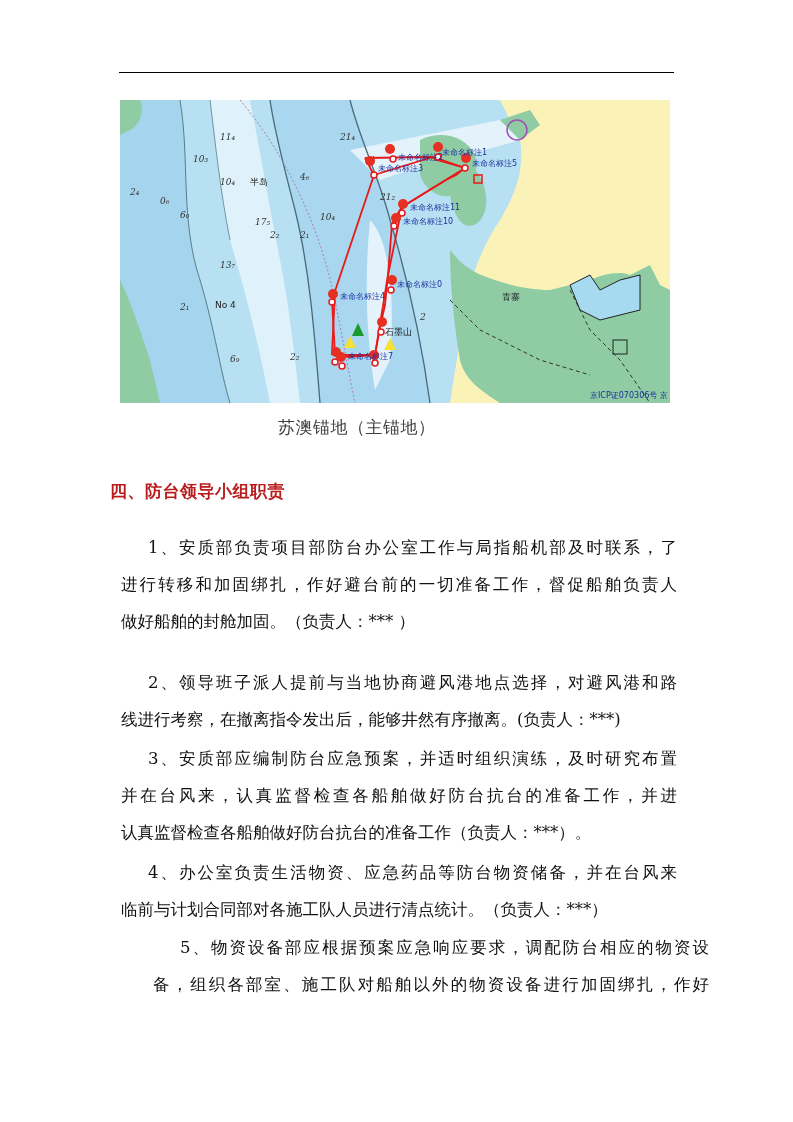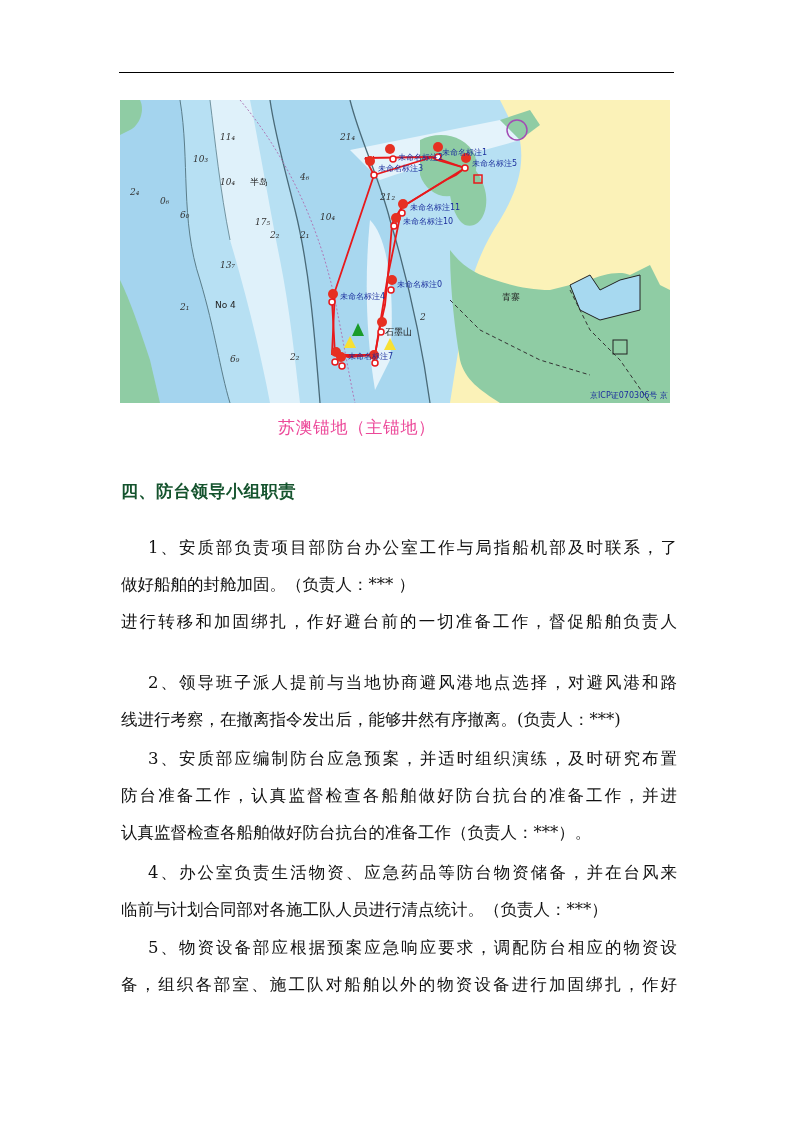--- a/index.html
+++ b/index.html
@@ -4,23 +4,23 @@
 <style>
   html, body { margin: 0; padding: 0; background: #ffffff; }
   body { width: 793px; height: 1122px; position: relative; overflow: hidden;
          font-family: "DejaVu Serif", "Liberation Serif", serif; color: #111; }
   .header-rule { position: absolute; left: 119px; top: 72px; width: 555px; height: 0;
                  border-top: 1.5px solid #000; }
   .map { position: absolute; left: 120px; top: 100px; width: 550px; height: 303px;
          overflow: hidden; background: #bfe3f4; }
   .map svg { display: block; }
   .caption { position: absolute; left: 278px; top: 416px; font-size: 17px;
-             font-family: "DejaVu Serif", serif; color: #ec4899; letter-spacing: 0.5px; }
-  .heading { position: absolute; left: 121px; top: 480px; font-size: 17px; font-weight: bold;
-             font-family: "DejaVu Sans", sans-serif; color: #14532d; letter-spacing: 0.5px; }
+             font-family: "DejaVu Serif", serif; color: #404040; letter-spacing: 0.5px; }
+  .heading { position: absolute; left: 110px; top: 480px; font-size: 17px; font-weight: bold;
+             font-family: "DejaVu Sans", sans-serif; color: #b91c1c; letter-spacing: 0.5px; }
   .para { position: absolute; left: 121px; width: 556px; font-size: 16.5px;
           line-height: 37px; text-align: justify; color: #111; }
   .para .ln { display: block; white-space: nowrap; text-align-last: justify; text-align: justify; }
   .para .ln.last { text-align-last: left; }
   .para .ln.indent { padding-left: 27px; }
 </style>
 </head>
 <body>
 
 <div class="header-rule"></div>
@@ -137,36 +137,36 @@
     <rect x="493" y="240" width="14" height="14" fill="none" stroke="#222" stroke-width="1"></rect>
   </svg>
 </div>
 
 <div class="caption">苏澳锚地（主锚地）</div>
 
 <div class="heading">四、防台领导小组职责</div>
 
 <div class="para" style="top: 529px;">
   <span class="ln indent">1、安质部负责项目部防台办公室工作与局指船机部及时联系，了</span>
+  <span class="ln">进行转移和加固绑扎，作好避台前的一切准备工作，督促船舶负责人</span>
   <span class="ln last">做好船舶的封舱加固。（负责人：*** ）</span>
-  <span class="ln">进行转移和加固绑扎，作好避台前的一切准备工作，督促船舶负责人</span>
 </div>
 
 <div class="para" style="top: 664px;">
   <span class="ln indent">2、领导班子派人提前与当地协商避风港地点选择，对避风港和路</span>
   <span class="ln last">线进行考察，在撤离指令发出后，能够井然有序撤离。(负责人：***)</span>
 </div>
 
 <div class="para" style="top: 740px;">
   <span class="ln indent">3、安质部应编制防台应急预案，并适时组织演练，及时研究布置</span>
-  <span class="ln">防台准备工作，认真监督检查各船舶做好防台抗台的准备工作，并进</span>
+  <span class="ln">并在台风来，认真监督检查各船舶做好防台抗台的准备工作，并进</span>
   <span class="ln last">认真监督检查各船舶做好防台抗台的准备工作（负责人：***）。</span>
 </div>
 
 <div class="para" style="top: 854px;">
   <span class="ln indent">4、办公室负责生活物资、应急药品等防台物资储备，并在台风来</span>
   <span class="ln last">临前与计划合同部对各施工队人员进行清点统计。（负责人：***）</span>
 </div>
 
-<div class="para" style="top: 929px;">
+<div class="para" style="top: 929px; margin-left: 32px;">
   <span class="ln indent">5、物资设备部应根据预案应急响应要求，调配防台相应的物资设</span>
   <span class="ln">备，组织各部室、施工队对船舶以外的物资设备进行加固绑扎，作好</span>
 </div>
 
 </body></html>

